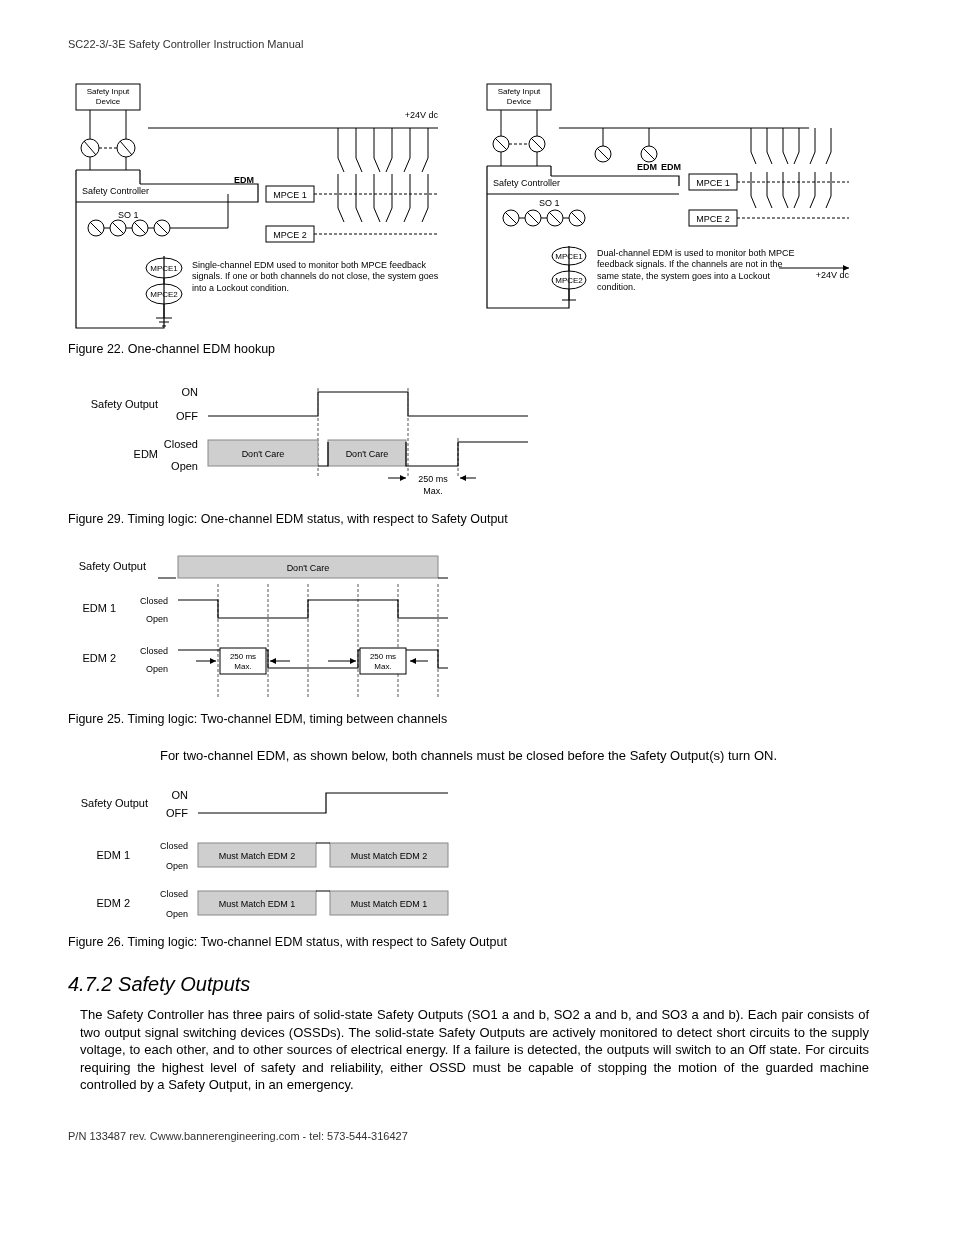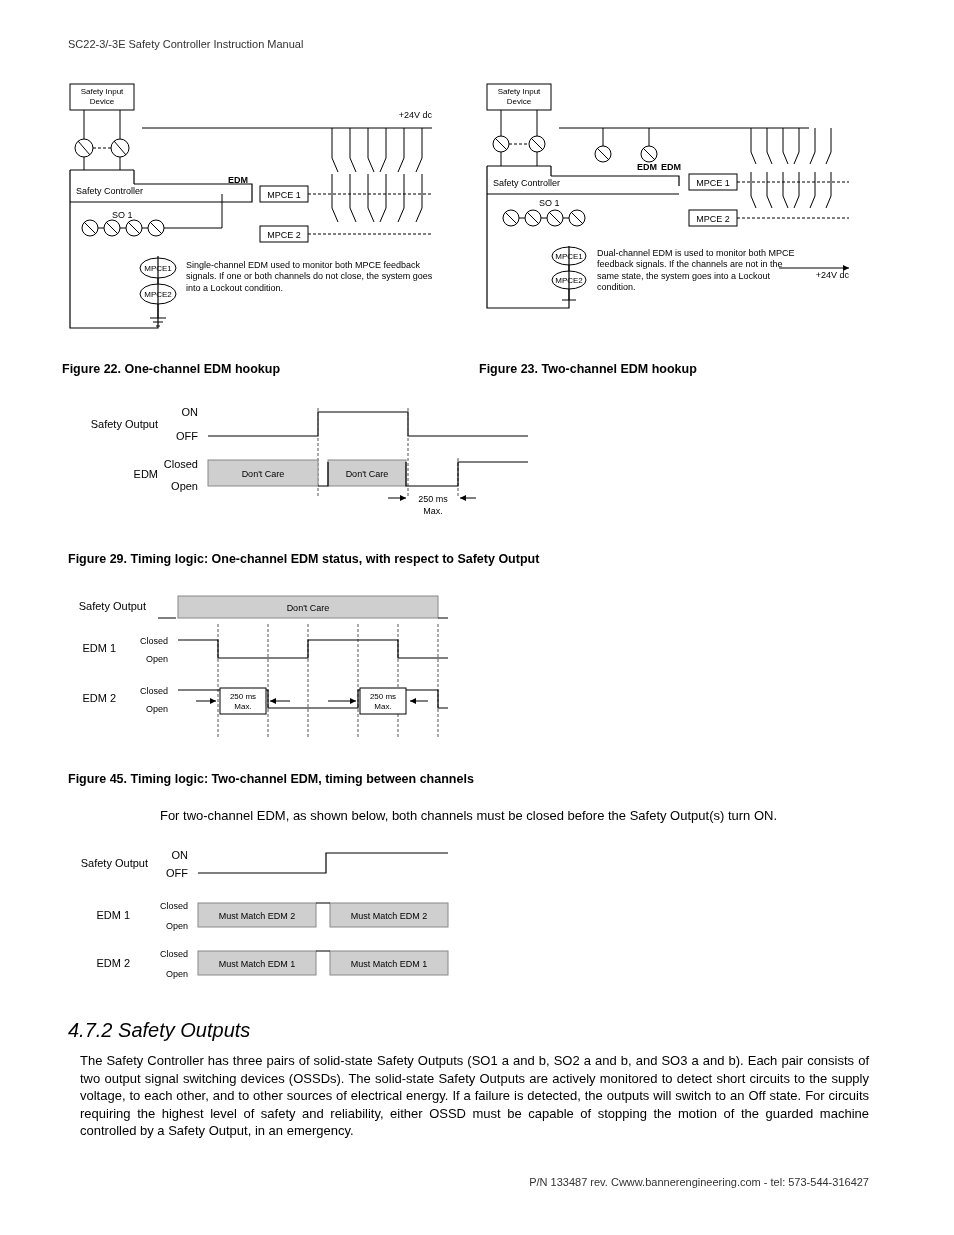--- a/index.html
+++ b/index.html
@@ -14,28 +14,28 @@
     padding: 38px 85px 30px 68px;
     box-sizing: border-box;
   }
   .header {
     font-size: 11px;
     color: #333;
     margin-bottom: 28px;
   }
   .figrow {
     display: flex;
-    justify-content: flex-end;
-    gap: 27px;
+    justify-content: space-between;
+    gap: 12px;
   }
   .figcol { width: 390px; }
   .caption {
     font-size: 12.5px;
-    font-weight: bold;
-    margin: 20px 0 22px 0;
+    font-weight: normal;
+    margin: 0 0 22px 0;
   }
   svg text { font-family: Arial, Helvetica, sans-serif; }
   .small { font-size: 9px; }
   .tiny  { font-size: 8px; }
   .axis  { font-size: 11px; }
   .box   { fill:#fff; stroke:#000; stroke-width:1; }
   .line  { stroke:#000; stroke-width:1.2; fill:none; }
   .thin  { stroke:#000; stroke-width:1; fill:none; }
   .dash  { stroke:#000; stroke-width:1; fill:none; stroke-dasharray:3,2; }
   .dashv { stroke:#555; stroke-width:1; fill:none; stroke-dasharray:3,2; }
@@ -52,21 +52,21 @@
     margin: 0 0 16px 12px;
     text-align: justify;
   }
   p.intro {
     font-size: 13px;
     margin: 0 0 18px 0;
     text-align: center;
   }
   .footer {
     display:flex;
-    justify-content:flex-end;
+    justify-content:flex-start;
     font-size:11px;
     color:#333;
     margin-top: 36px;
   }
   .coil { stroke:#000; stroke-width:1; fill:none; }
 </style>
 </head>
 <body>
 
 <div class="page">
@@ -274,21 +274,20 @@
         <line class="thin" x1="90" y1="211" x2="90" y2="222"></line>
         <line class="thin" x1="83" y1="222" x2="97" y2="222"></line>
 
         <text x="370" y="200" text-anchor="end" class="small">+24V dc</text>
         <line class="thin" x1="300" y1="190" x2="370" y2="190" marker-end="url(#arr)"></line>
 
         <foreignObject x="118" y="170" width="200" height="70">
           <div xmlns="http://www.w3.org/1999/xhtml" style="font:9px Arial;line-height:1.25">Dual-channel EDM is used to monitor both MPCE feedback signals. If the channels are not in the same state, the system goes into a Lockout condition.</div>
         </foreignObject>
       </svg>
-      <div class="caption">Figure 23. Two-channel EDM hookup</div>
     </div>
   </div>
 
   
   <svg width="480" height="130" viewBox="0 0 480 130">
     <defs>
       <marker id="a24" viewBox="0 0 10 10" refX="10" refY="5" markerWidth="6" markerHeight="6" orient="auto">
           <path d="M0,0 L10,5 L0,10 z" fill="#000"></path>
         </marker>
       <marker id="a24r" viewBox="0 0 10 10" refX="0" refY="5" markerWidth="6" markerHeight="6" orient="auto">
@@ -353,21 +352,21 @@
     <text x="175" y="121" text-anchor="middle" class="tiny">Max.</text>
     <rect class="box" x="292" y="100" width="46" height="26"></rect>
     <text x="315" y="111" text-anchor="middle" class="tiny">250 ms</text>
     <text x="315" y="121" text-anchor="middle" class="tiny">Max.</text>
 
     <line class="thin" x1="128" y1="113" x2="148" y2="113" marker-end="url(#a25)"></line>
     <line class="thin" x1="222" y1="113" x2="202" y2="113" marker-end="url(#a25)"></line>
     <line class="thin" x1="260" y1="113" x2="288" y2="113" marker-end="url(#a25)"></line>
     <line class="thin" x1="360" y1="113" x2="342" y2="113" marker-end="url(#a25)"></line>
   </svg>
-  <div class="caption">Figure 45. Timing logic: Two-channel EDM, timing between channels</div>
+  <div class="caption">Figure 25. Timing logic: Two-channel EDM, timing between channels</div>
 
   <p class="intro">For two-channel EDM, as shown below, both channels must be closed before the Safety Output(s) turn ON.</p>
 
   
   <svg width="480" height="150" viewBox="0 0 480 150">
     <text x="80" y="26" text-anchor="end" class="axis">Safety Output</text>
     <text x="120" y="18" text-anchor="end" class="axis">ON</text>
     <text x="120" y="36" text-anchor="end" class="axis">OFF</text>
     <path class="line" d="M130,32 L258,32 L258,12 L380,12"></path>
 
@@ -382,20 +381,21 @@
 
     <text x="62" y="126" text-anchor="end" class="axis">EDM 2</text>
     <text x="120" y="116" text-anchor="end" class="small">Closed</text>
     <text x="120" y="136" text-anchor="end" class="small">Open</text>
     <rect class="gray" x="130" y="110" width="118" height="24"></rect>
     <text x="189" y="126" text-anchor="middle" class="small">Must Match EDM 1</text>
     <rect class="gray" x="262" y="110" width="118" height="24"></rect>
     <text x="321" y="126" text-anchor="middle" class="small">Must Match EDM 1</text>
     <line class="thin" x1="248" y1="110" x2="262" y2="110"></line>
   </svg>
+  <div class="caption">Figure 26. Timing logic: Two-channel EDM status, with respect to Safety Output</div>
 
   <h2 class="section">4.7.2 Safety Outputs</h2>
   <p class="body">The Safety Controller has three pairs of solid-state Safety Outputs (SO1 a and b, SO2 a and b, and SO3 a and b). Each pair consists of two output signal switching devices (OSSDs). The solid-state Safety Outputs are actively monitored to detect short circuits to the supply voltage, to each other, and to other sources of electrical energy. If a failure is detected, the outputs will switch to an Off state. For circuits requiring the highest level of safety and reliability, either OSSD must be capable of stopping the motion of the guarded machine controlled by a Safety Output, in an emergency.</p>
 
   <div class="footer">
     <span>P/N 133487 rev. C</span>
     <span>www.bannerengineering.com - tel: 573-544-3164</span>
     <span>27</span>
   </div>
 </div>

